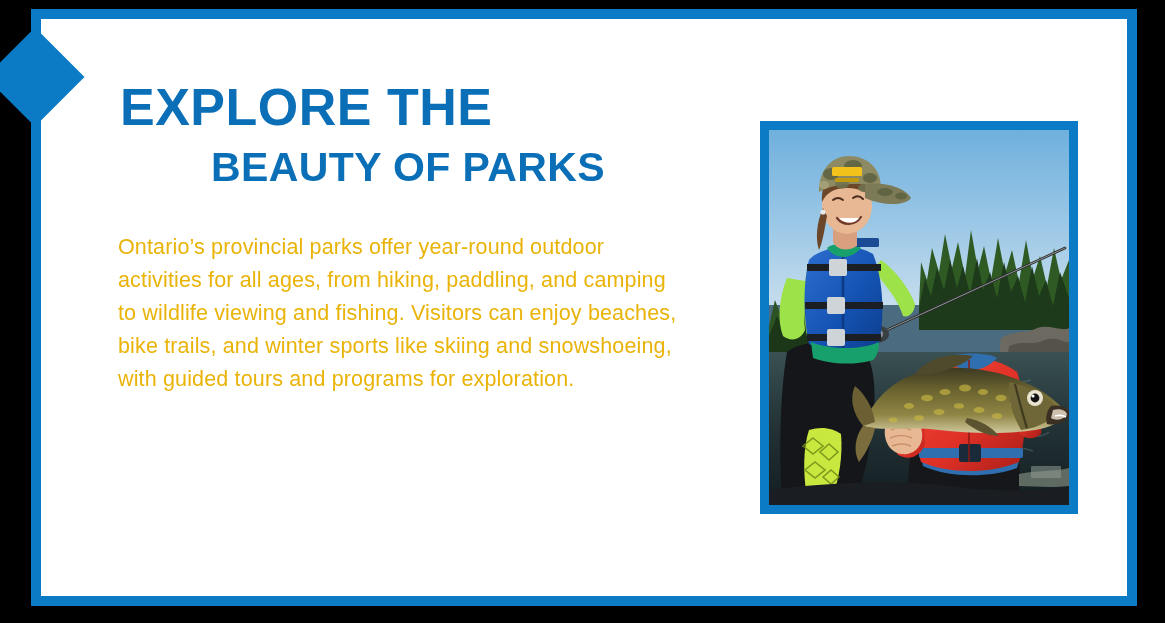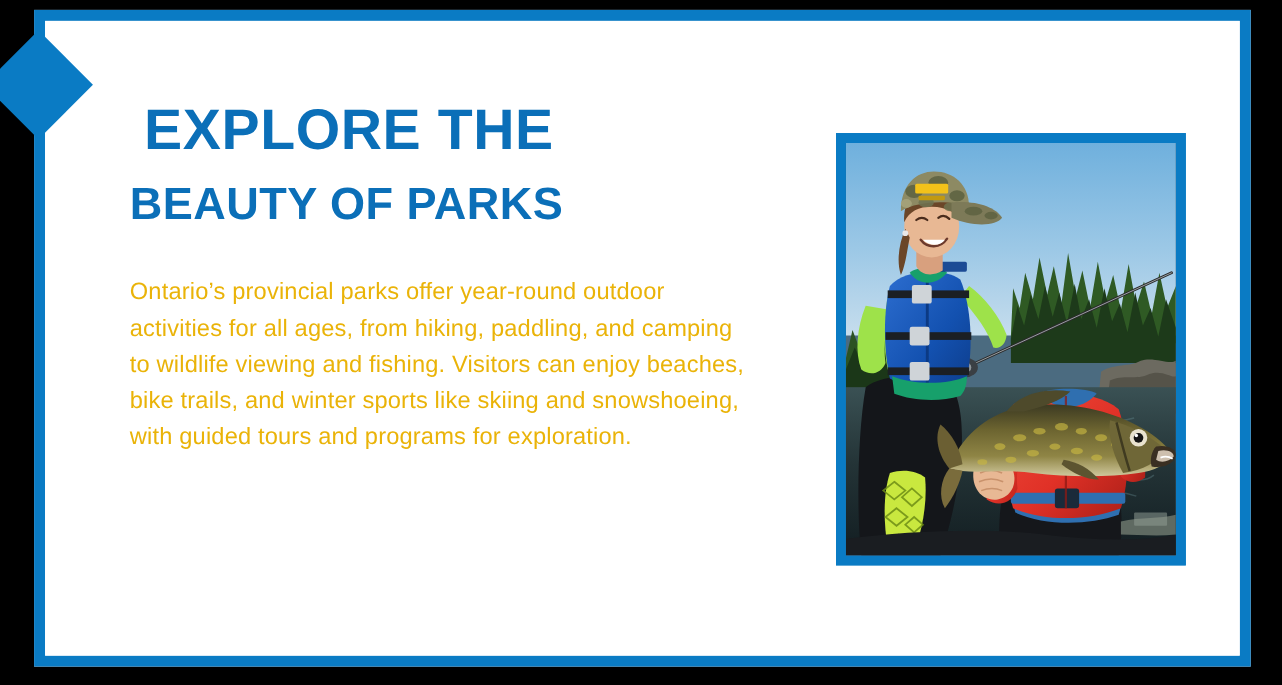--- a/index.html
+++ b/index.html
@@ -52,40 +52,41 @@
 
   
   .text-block {
     position: absolute;
     left: 118px;
     top: 75px;
     width: 580px;
   }
 
   .headline-1 {
-    margin: 13px;
+    margin: 2px;
     font-family: "Liberation Sans", sans-serif;
     font-size: 52px;
     font-weight: bold;
     line-height: 60px;
     letter-spacing: 0.5px;
     color: #0b6fb8;
     white-space: nowrap;
   }
 
   .headline-2 {
     margin: 0;
     margin-top: 6px;
     font-family: "Liberation Sans", sans-serif;
     font-size: 41px;
     font-weight: bold;
     line-height: 48px;
     letter-spacing: 0.4px;
     color: #0b6fb8;
     white-space: nowrap;
+    text-align: center;
   }
 
   .body-copy {
     margin: 0;
     margin-top: 40px;
     font-family: "Liberation Sans", sans-serif;
     font-size: 21.5px;
     font-weight: 500;
     line-height: 33px;
     letter-spacing: 0.15px;

